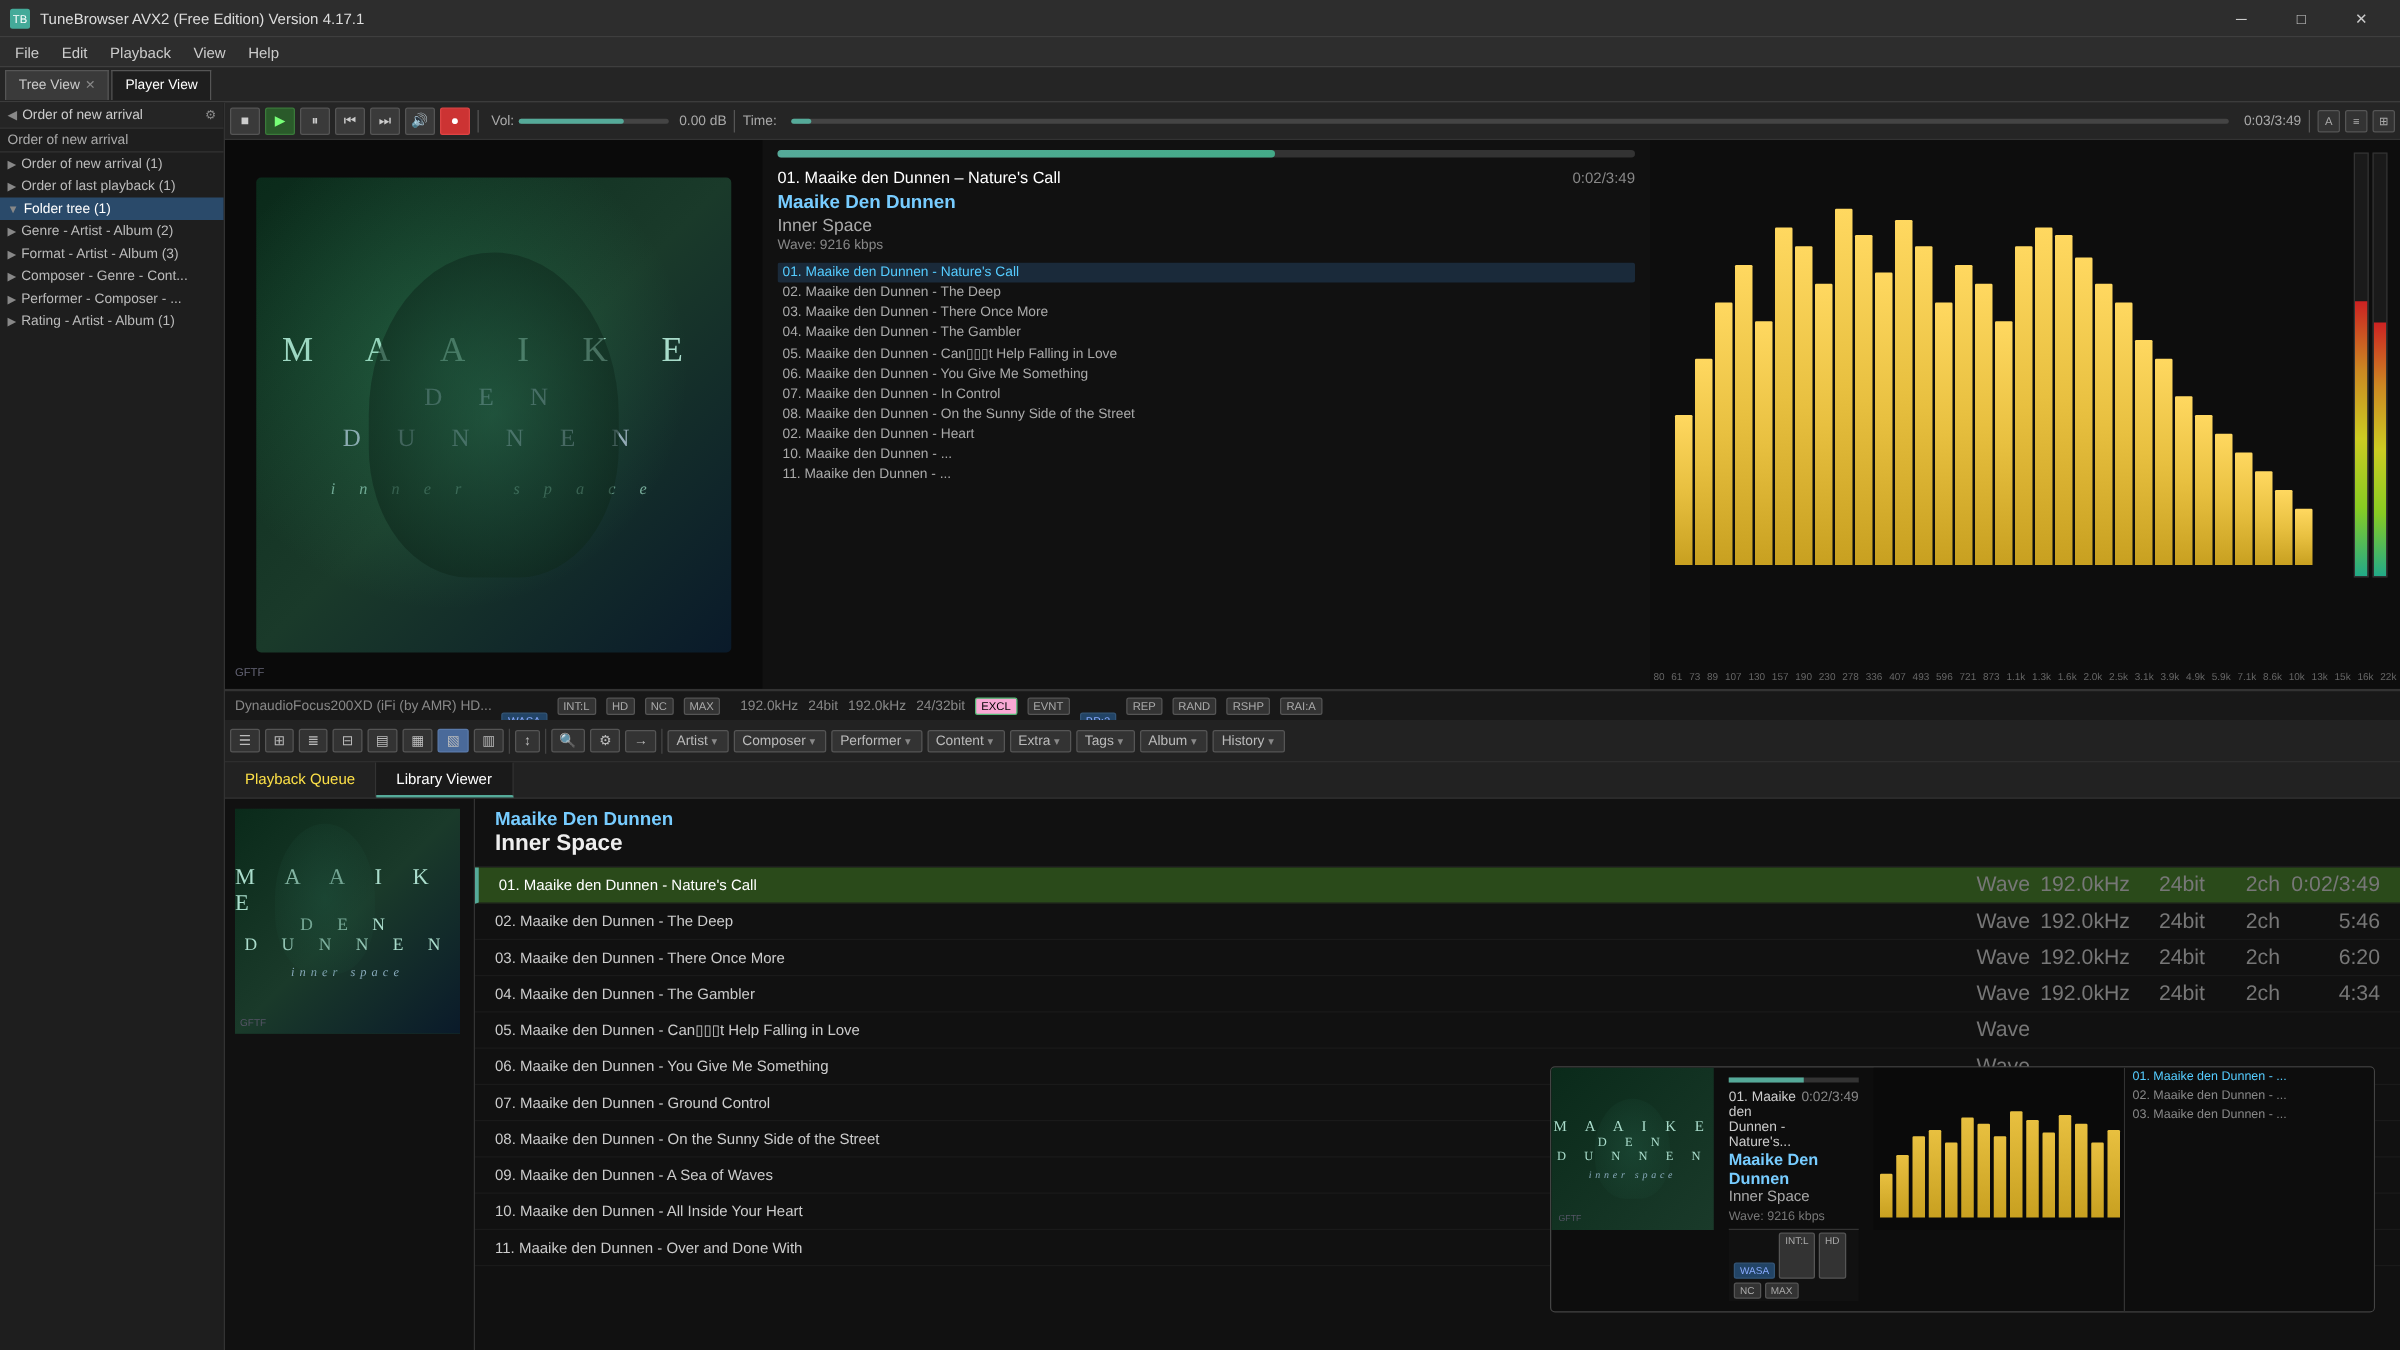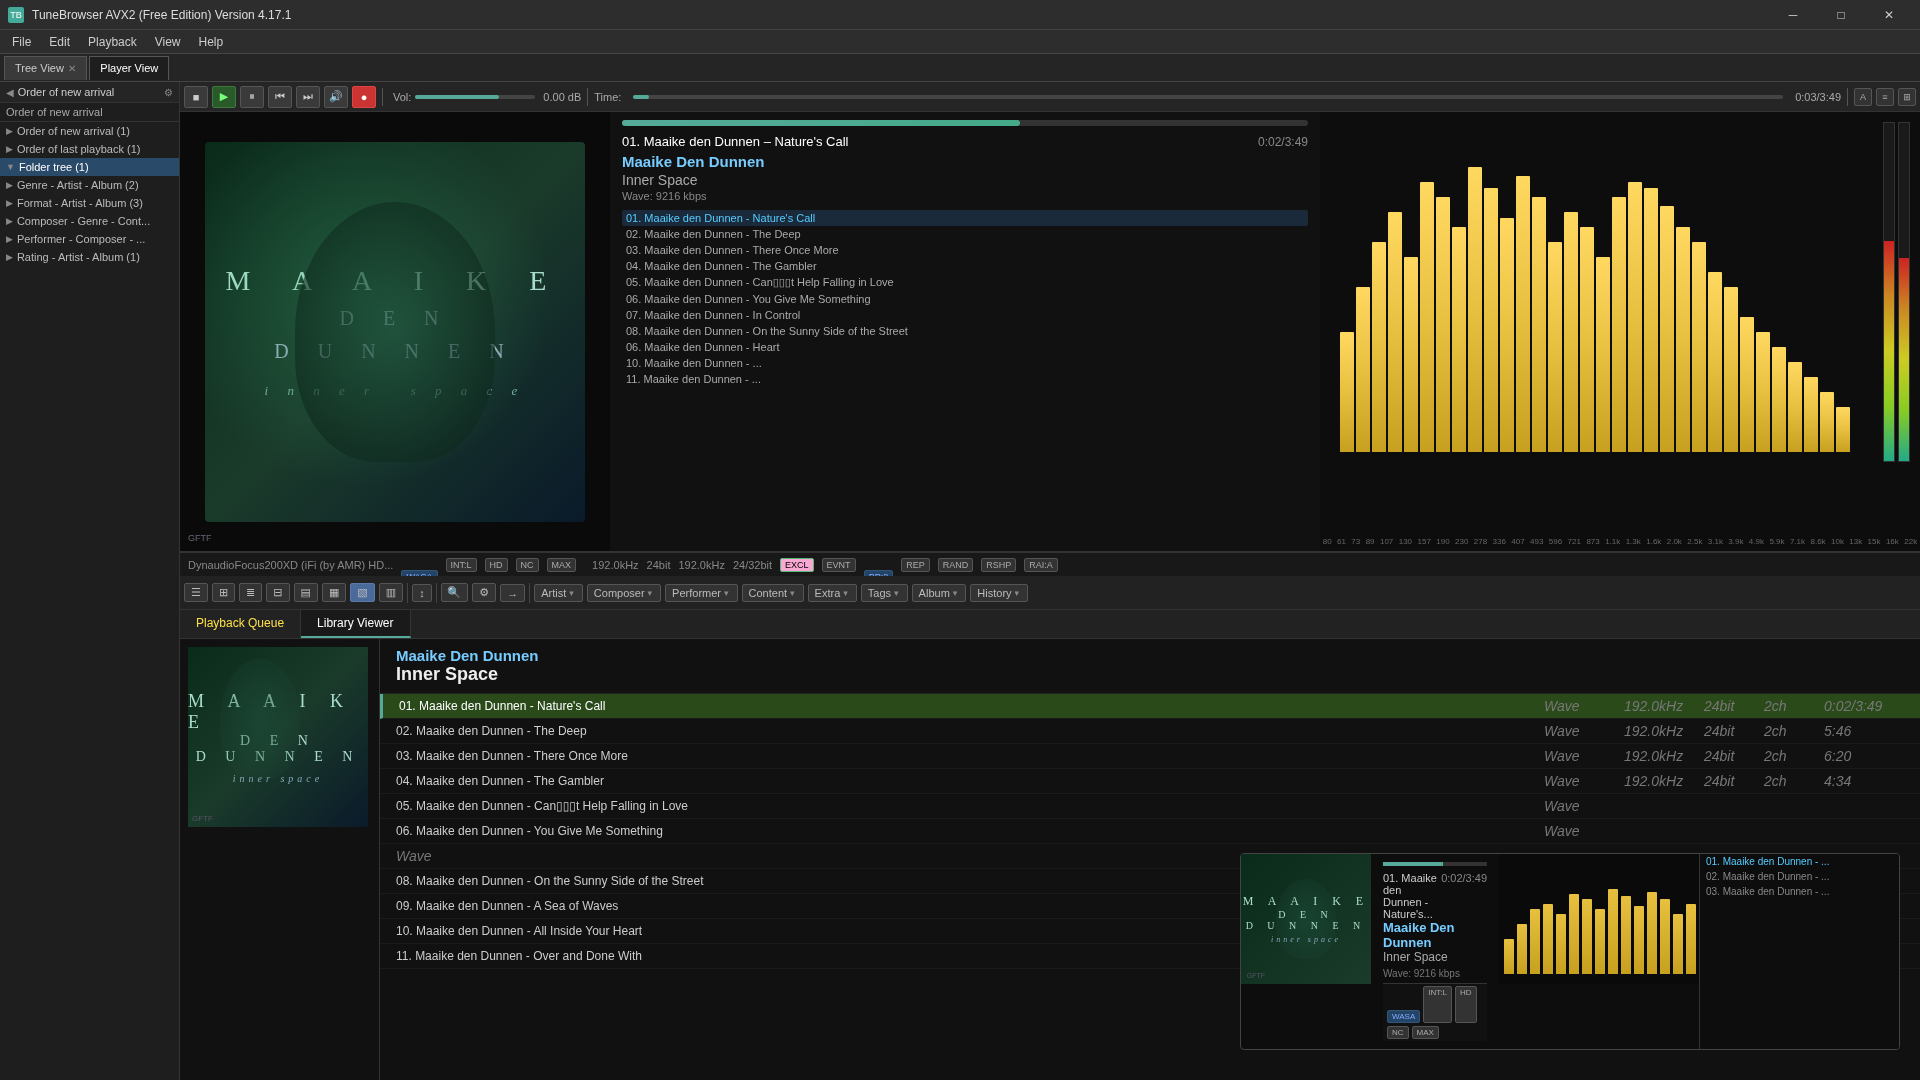--- a/index.html
+++ b/index.html
@@ -110,21 +110,21 @@
     #lv-album-art { width: 180px; height: 180px; background: linear-gradient(135deg, #0a2a1a, #1a3a2a); margin-bottom: 8px; display: flex; align-items: center; justify-content: center; overflow: hidden; position: relative; }
     .lv-art-text { font-size: 18px; letter-spacing: 10px; color: #adc; font-family: serif; font-weight: 100; }
     #lv-right { flex: 1; background: #111; overflow-y: auto; }
     #lv-header { padding: 8px 16px; border-bottom: 1px solid #222; }
     #lv-artist { font-size: 15px; color: #7cf; font-weight: 600; }
     #lv-album { font-size: 18px; color: #eee; font-weight: 700; }
     .lv-track-row { display: flex; align-items: center; padding: 4px 16px; cursor: pointer; border-bottom: 1px solid #1a1a1a; }
     .lv-track-row.active { background: #2a4a1a; border-left: 3px solid #5a9; }
     .lv-track-name { flex: 1; font-size: 12px; color: #ccc; }
     .lv-track-row.active .lv-track-name { color: #fff; }
-    .lv-col { font-size: 14px; color: #777; width: 80px; text-align: left; font-style: italic; }
+    .lv-col { font-size: 17px; color: #777; width: 80px; text-align: right; }
     .lv-col.medium { width: 60px; }
 
     
     #mini-player { position: absolute; bottom: 30px; right: 20px; width: 660px; background: #0d0d0d; border: 1px solid #444; border-radius: 4px; display: flex; gap: 0; z-index: 100; overflow: hidden; }
     #mp-art { width: 130px; height: 130px; background: linear-gradient(135deg, #0a2a1a, #1a3a2a); flex-shrink: 0; display: flex; align-items: center; justify-content: center; position: relative; }
     .mp-art-text { font-size: 12px; letter-spacing: 6px; color: #adc; font-family: serif; }
     #mp-info { padding: 8px 12px; flex: 1; display: flex; flex-direction: column; justify-content: center; }
     #mp-progress { height: 4px; background: #333; margin-bottom: 6px; }
     #mp-progress-fill { width: 58%; height: 100%; background: #5a9; }
     #mp-title-row { display: flex; justify-content: space-between; }
@@ -275,21 +275,21 @@
         <div id="wave-info">Wave:  9216  kbps</div>
         <div id="track-list">
         <div class="tl-item active">01. Maaike den Dunnen - Nature's Call</div>
             <div class="tl-item">02. Maaike den Dunnen - The Deep</div>
             <div class="tl-item">03. Maaike den Dunnen - There Once More</div>
             <div class="tl-item">04. Maaike den Dunnen - The Gambler</div>
             <div class="tl-item">05. Maaike den Dunnen - Can▯▯▯t Help Falling in Love</div>
             <div class="tl-item">06. Maaike den Dunnen - You Give Me Something</div>
             <div class="tl-item">07. Maaike den Dunnen - In Control</div>
             <div class="tl-item">08. Maaike den Dunnen - On the Sunny Side of the Street</div>
-            <div class="tl-item">06. Maaike den Dunnen - Heart</div>
+            <div class="tl-item">02. Maaike den Dunnen - Heart</div>
             <div class="tl-item">10. Maaike den Dunnen - ...</div>
             <div class="tl-item">11. Maaike den Dunnen - ...</div>
           </div>
       </div>
 
       <div id="visualizer">
         <div id="viz-canvas">
         <div class="viz-bar" style="left: 10px; width: 14px; height: 120px;"></div>
             <div class="viz-bar" style="left: 26px; width: 14px; height: 165px;"></div>
             <div class="viz-bar" style="left: 42px; width: 14px; height: 210px;"></div>
@@ -482,20 +482,21 @@
   </div>
               <div class="lv-track-row">
     <span class="lv-track-name">06. Maaike den Dunnen - You Give Me Something</span>
     <span class="lv-col">Wave</span>
     <span class="lv-col"></span>
     <span class="lv-col medium"></span>
     <span class="lv-col medium"></span>
     <span class="lv-col"></span>
   </div>
               <div class="lv-track-row">
+    <span class="lv-track-name">07. Maaike den Dunnen - Ground Control</span>
     <span class="lv-col">Wave</span>
     <span class="lv-col"></span>
     <span class="lv-col medium"></span>
     <span class="lv-col medium"></span>
     <span class="lv-col"></span>
   </div>
               <div class="lv-track-row">
     <span class="lv-track-name">08. Maaike den Dunnen - On the Sunny Side of the Street</span>
     <span class="lv-col">Wave</span>
     <span class="lv-col"></span>

